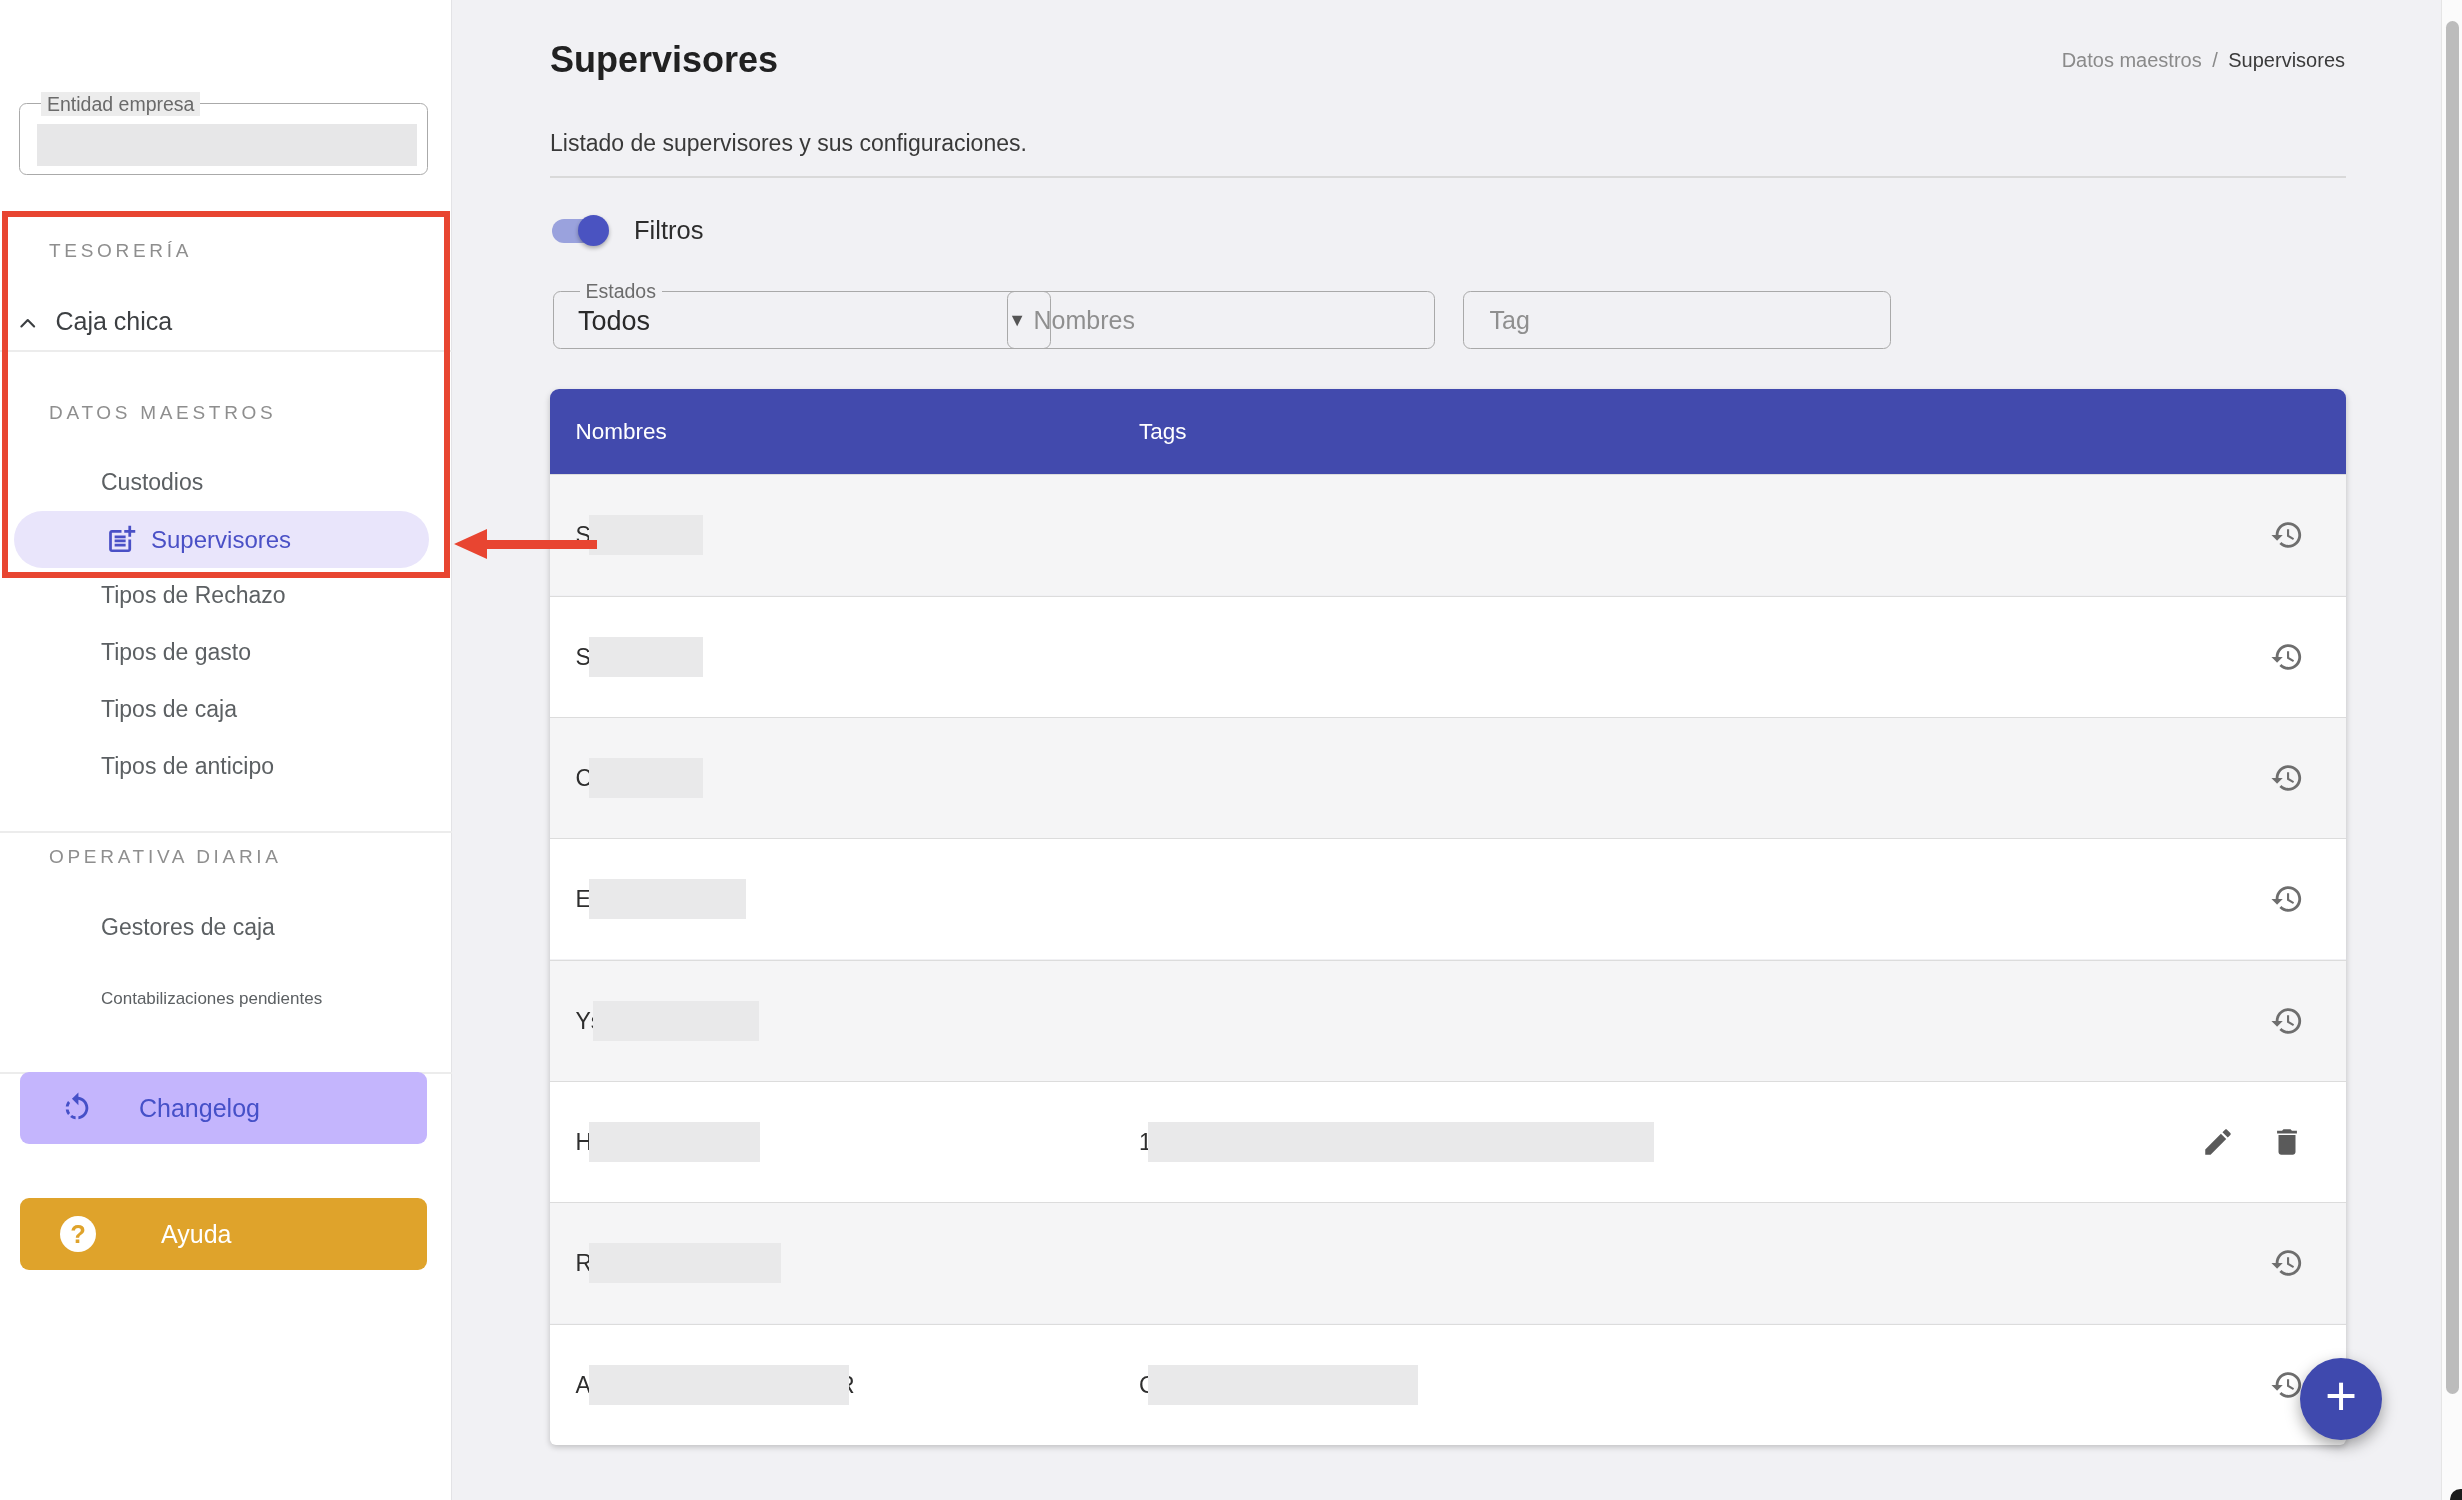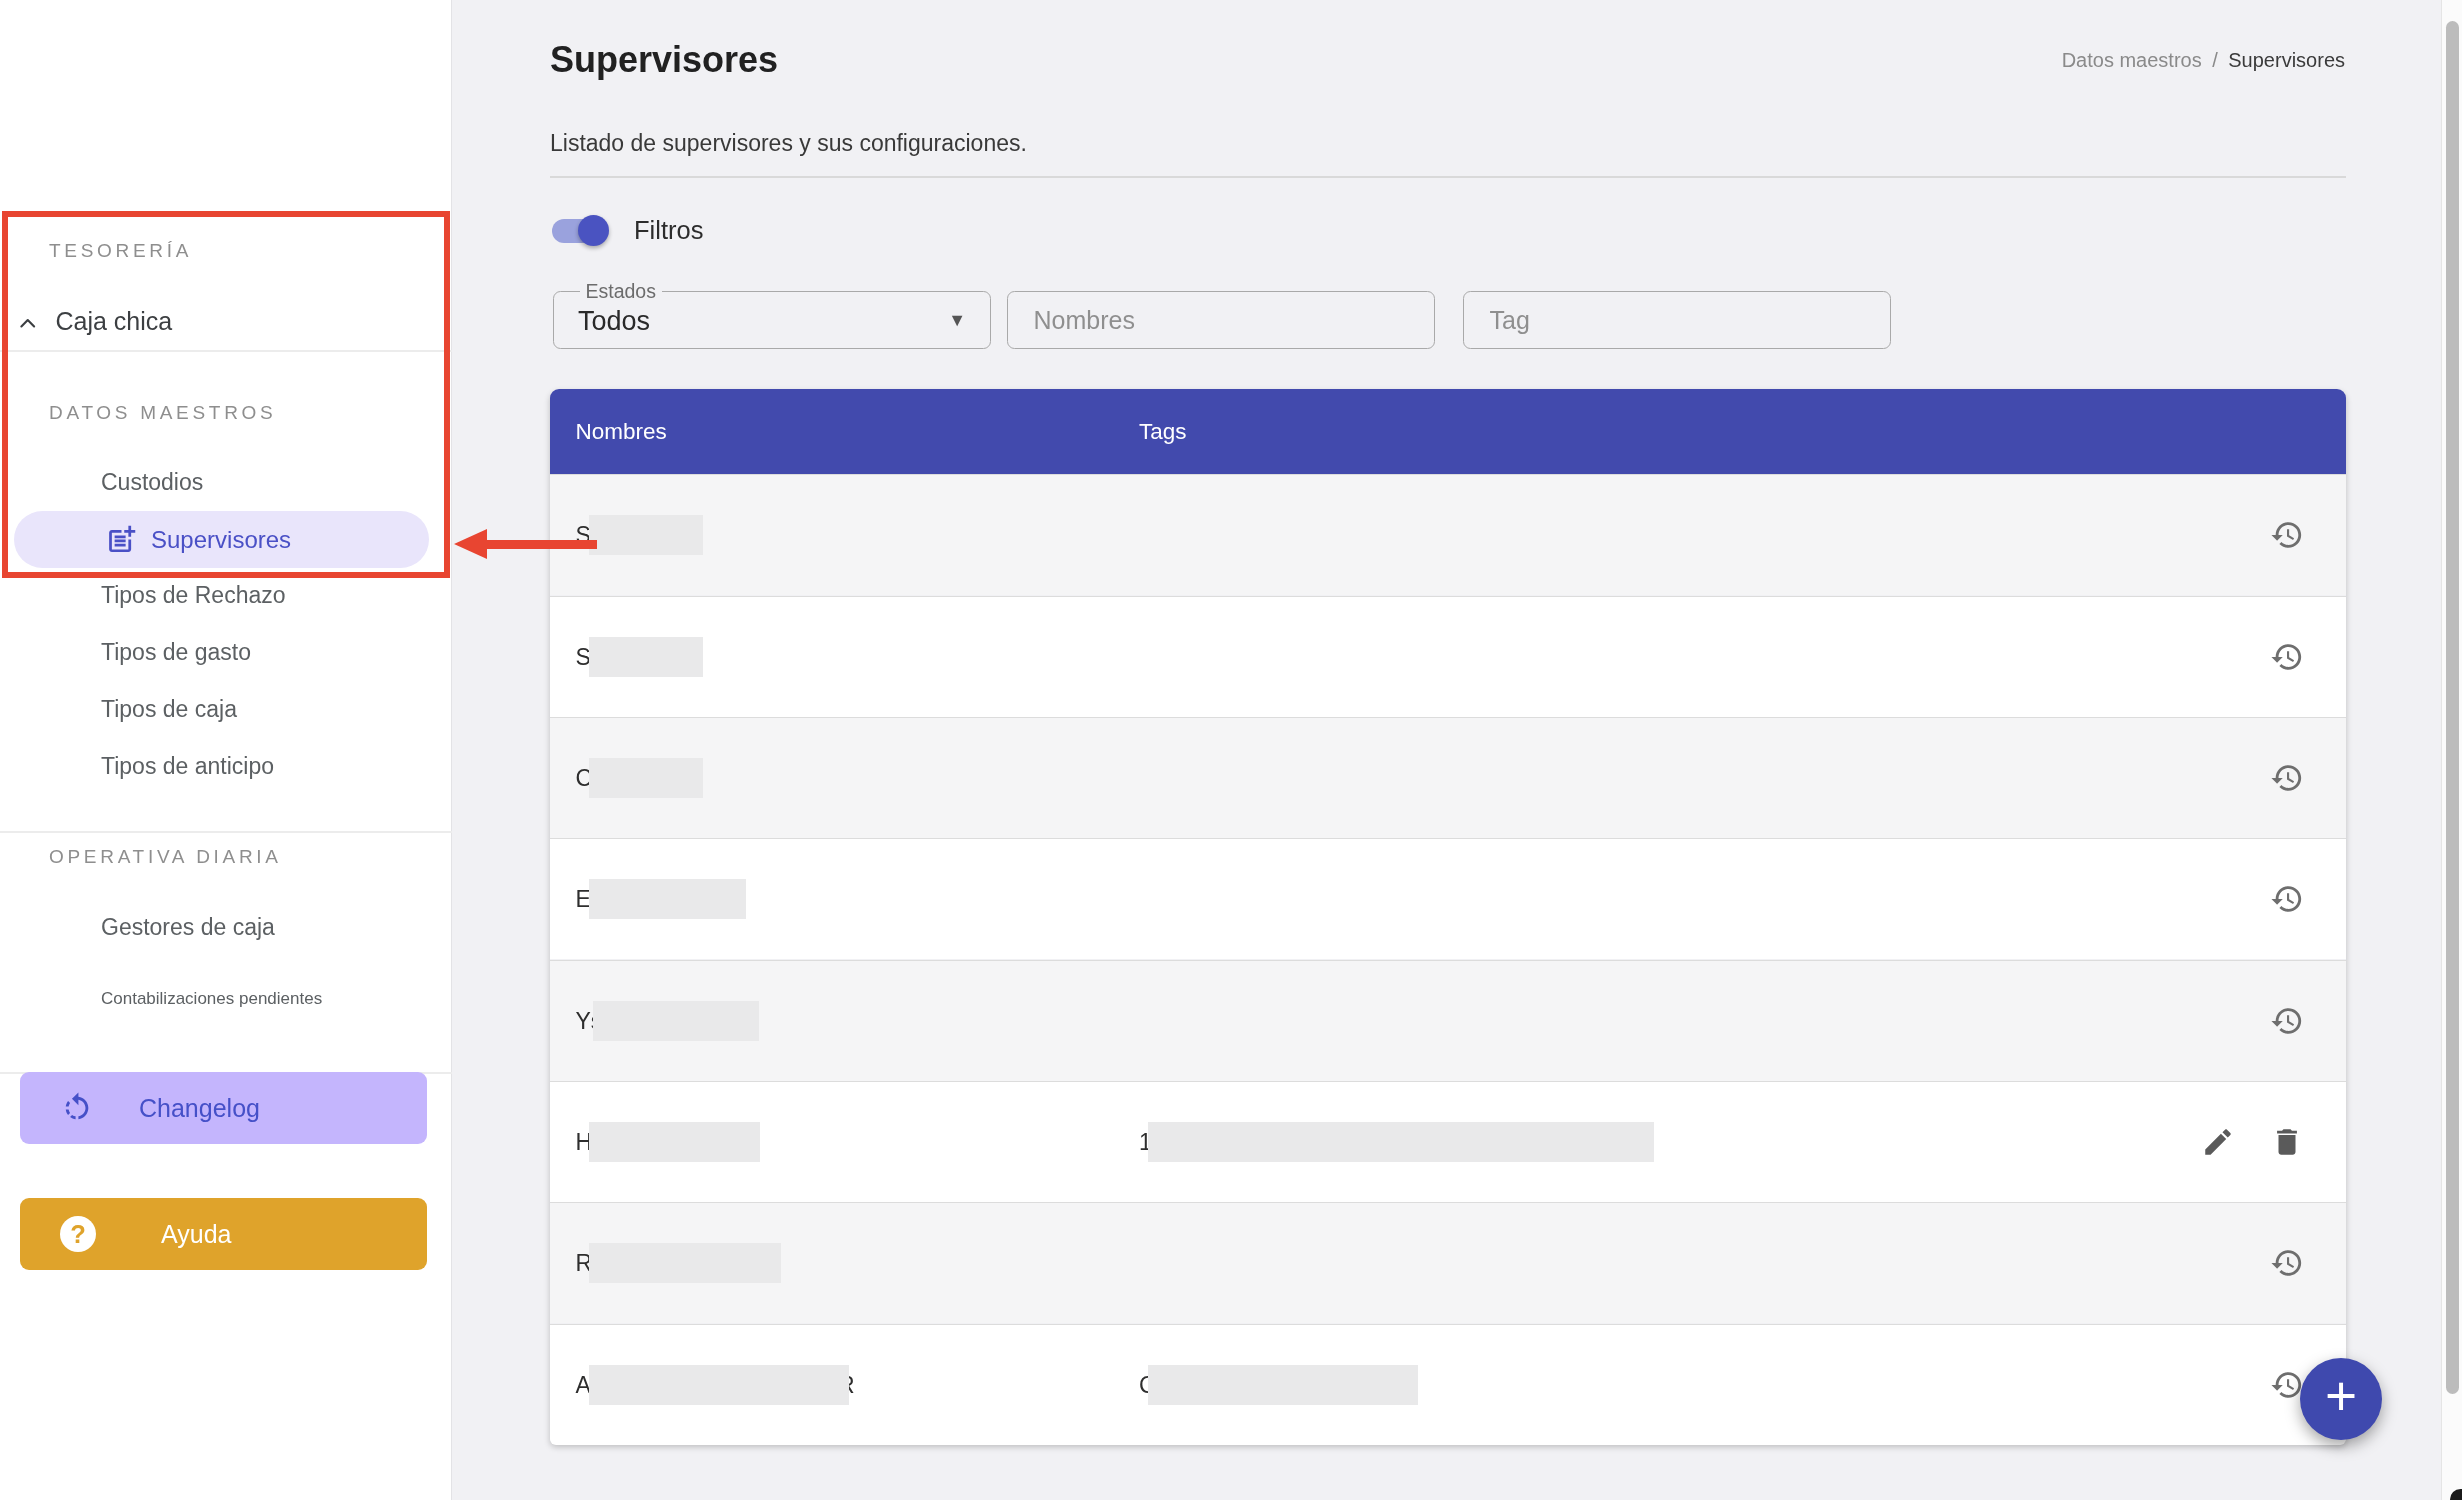--- a/index.html
+++ b/index.html
@@ -55,21 +55,21 @@
   .subtitle { position:absolute; left:550px; top:130px; font-size:23px; color:#393939; }
   .head-divider { position:absolute; left:550px; top:176px; width:1796px; height:1.5px; background:#d9d9d9; }
 
   .toggle-track { position:absolute; left:552px; top:219px; width:55px; height:24px;
                   border-radius:12px; background:#9aa2dd; cursor:pointer; }
   .toggle-thumb { position:absolute; left:25.5px; top:-3.7px; width:31px; height:31px; border-radius:50%;
                   background:#4a53c1; box-shadow:0 2.2px 4.5px rgba(0,0,0,.3); }
   .toggle-label { position:absolute; left:634px; top:216px; font-size:25.5px; color:#2c2c2c; }
 
   .field { position:absolute; top:291px; height:58px; border:1.5px solid #a9a9a9; border-radius:7.5px; background:transparent; }
-  .f-estados { left:553px; width:438px; cursor:pointer; }
+  .f-estados { left:553px; width:498px; cursor:pointer; }
   .f-label { position:absolute; left:25.5px; top:-12px; font-size:19.5px; color:#6c6c6c; background:#f1f1f4; padding:0 6px; }
   .f-value { position:absolute; left:24px; top:13.5px; font-size:27px; color:#2a2a2a; }
   .f-caret { position:absolute; right:24px; top:18px; font-size:18px; color:#555; }
   .f-input { position:absolute; top:291px; height:58px; border:1.5px solid #a9a9a9; border-radius:7.5px;
              background:transparent; font-size:25px; color:#2a2a2a; padding:0 25.5px;
              font-family:"Liberation Sans", sans-serif; }
   .f-input::placeholder { color:#8f8f8f; opacity:1; }
   .f-nombres { left:1007px; width:428px; }
   .f-tag { left:1463px; width:428px; }
 
@@ -116,20 +116,24 @@
                 background:#1b1b1b; border-radius:10.5px 0 0 0; z-index:45; }
 </style>
 </head>
 <body>
 
 <div id="app">
 
   <aside class="sidebar">
 
 
+    <div class="entity-fieldset">
+      <span class="entity-legend">Entidad empresa</span>
+      <span class="entity-redact"></span>
+    </div>
 
     <div class="sec-title" style="top:251px">TESORERÍA</div>
 
     <div class="caja-item" style="top:321px">
       <svg width="25.5" height="25.5" viewBox="0 0 24 24">
         <path d="M6 15l6-6 6 6" fill="none" stroke="#3c3f42" stroke-width="2" stroke-linecap="round" stroke-linejoin="round"></path>
       </svg>
       <span class="caja-label">Caja chica</span>
     </div>
 

